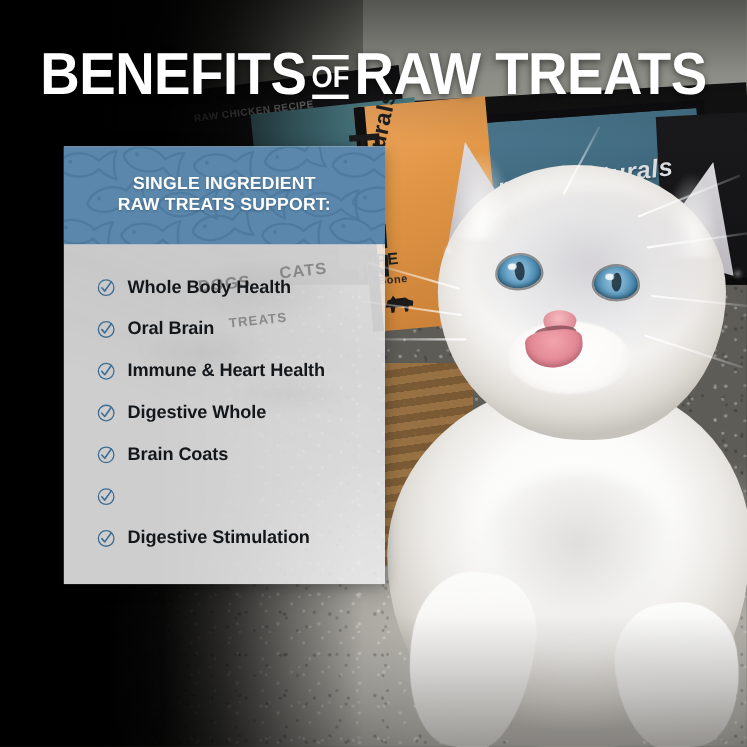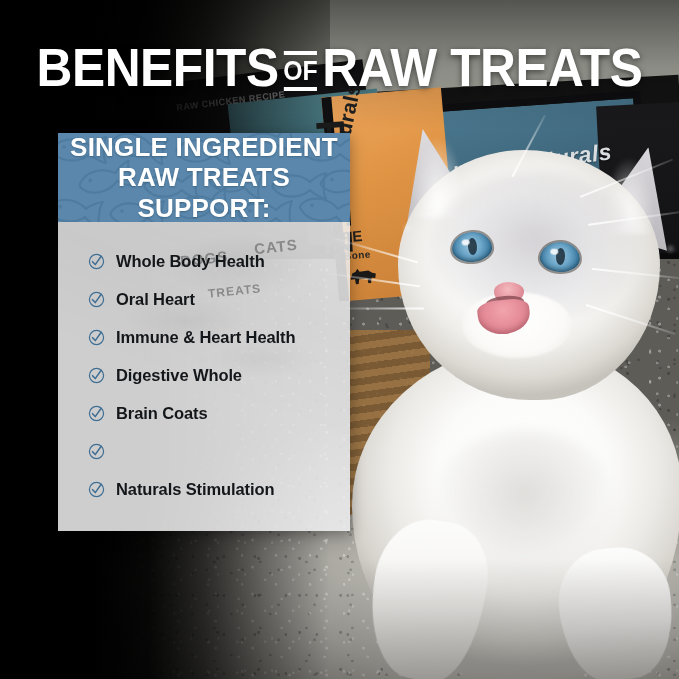--- a/index.html
+++ b/index.html
@@ -416,21 +416,21 @@
     position: absolute;
     inset: 0;
     opacity: .30;
   }
   .panel-header-title {
     position: relative;
     z-index: 2;
     color: #ffffff;
     font-family: "Liberation Sans", sans-serif;
     font-weight: 700;
-    font-size: 26px;
+    font-size: 16px;
     line-height: 1.17;
     letter-spacing: .2px;
     text-align: center;
     text-shadow: 0 1px 2px rgba(20,50,72,.35);
     white-space: pre-line;
     user-select: none;
   }
 
   .panel-body {
     position: relative;
@@ -615,21 +615,21 @@
             <path d="M6.4 12.2 L10.2 16.4 L18.6 4.6" fill="none" stroke="#3f6e93" stroke-width="2.1" stroke-linecap="round" stroke-linejoin="round"></path>
           </svg>
           <span class="benefit-label">Whole Body Health</span>
         </li>
 
         <li class="benefit-item">
           <svg class="check-icon" viewBox="0 0 24 24" aria-hidden="true">
             <circle cx="12" cy="12" r="10" fill="none" stroke="#3f6e93" stroke-width="1.7"></circle>
             <path d="M6.4 12.2 L10.2 16.4 L18.6 4.6" fill="none" stroke="#3f6e93" stroke-width="2.1" stroke-linecap="round" stroke-linejoin="round"></path>
           </svg>
-          <span class="benefit-label">Oral Heart</span>
+          <span class="benefit-label">Oral Brain</span>
         </li>
 
         <li class="benefit-item">
           <svg class="check-icon" viewBox="0 0 24 24" aria-hidden="true">
             <circle cx="12" cy="12" r="10" fill="none" stroke="#3f6e93" stroke-width="1.7"></circle>
             <path d="M6.4 12.2 L10.2 16.4 L18.6 4.6" fill="none" stroke="#3f6e93" stroke-width="2.1" stroke-linecap="round" stroke-linejoin="round"></path>
           </svg>
           <span class="benefit-label">Immune &amp; Heart Health</span>
         </li>
 
@@ -654,20 +654,20 @@
             <circle cx="12" cy="12" r="10" fill="none" stroke="#3f6e93" stroke-width="1.7"></circle>
             <path d="M6.4 12.2 L10.2 16.4 L18.6 4.6" fill="none" stroke="#3f6e93" stroke-width="2.1" stroke-linecap="round" stroke-linejoin="round"></path>
           </svg>
         </li>
 
         <li class="benefit-item">
           <svg class="check-icon" viewBox="0 0 24 24" aria-hidden="true">
             <circle cx="12" cy="12" r="10" fill="none" stroke="#3f6e93" stroke-width="1.7"></circle>
             <path d="M6.4 12.2 L10.2 16.4 L18.6 4.6" fill="none" stroke="#3f6e93" stroke-width="2.1" stroke-linecap="round" stroke-linejoin="round"></path>
           </svg>
-          <span class="benefit-label">Naturals Stimulation</span>
+          <span class="benefit-label">Digestive Stimulation</span>
         </li>
 
       </ul>
     </div>
   </div>
 
 </div>
 
 </body></html>

